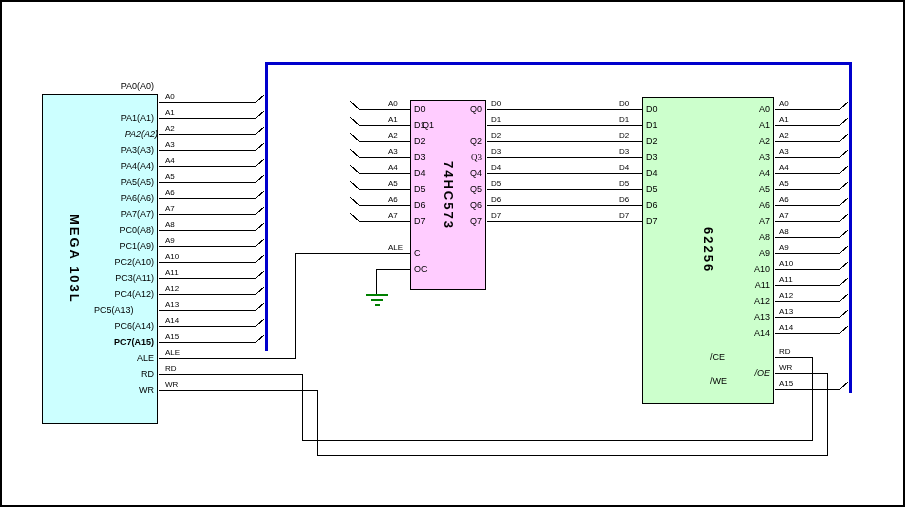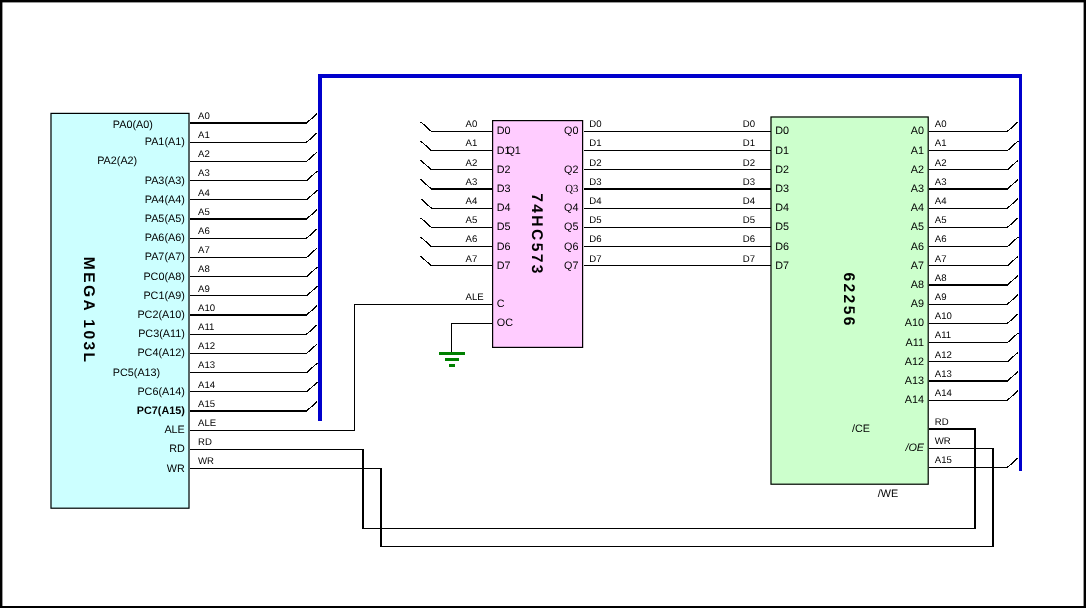--- a/index.html
+++ b/index.html
@@ -78,23 +78,23 @@
       <polyline points="772.5,267.5 837.5,267.5 846.5,259.5" fill="none" stroke="#000000" stroke-width="1" shape-rendering="crispEdges"></polyline>
       <polyline points="772.5,283.5 837.5,283.5 846.5,275.5" fill="none" stroke="#000000" stroke-width="1" shape-rendering="crispEdges"></polyline>
       <polyline points="772.5,299.5 837.5,299.5 846.5,291.5" fill="none" stroke="#000000" stroke-width="1" shape-rendering="crispEdges"></polyline>
       <polyline points="772.5,315.5 837.5,315.5 846.5,307.5" fill="none" stroke="#000000" stroke-width="1" shape-rendering="crispEdges"></polyline>
       <polyline points="772.5,331.5 837.5,331.5 846.5,323.5" fill="none" stroke="#000000" stroke-width="1" shape-rendering="crispEdges"></polyline>
       <polyline points="408.5,267.5 374.5,267.5 374.5,292.5" fill="none" stroke="#000000" stroke-width="1" shape-rendering="crispEdges"></polyline>
       <polyline points="363.5,292.5 385.5,292.5" fill="none" stroke="#008000" stroke-width="2" shape-rendering="crispEdges"></polyline>
       <polyline points="368.5,297.5 380.5,297.5" fill="none" stroke="#008000" stroke-width="2" shape-rendering="crispEdges"></polyline>
       <polyline points="372.5,302.5 377.5,302.5" fill="none" stroke="#008000" stroke-width="2" shape-rendering="crispEdges"></polyline>
     </svg>
-<div class="lbl pin" style="left: 92px; width: 60px; top: 97px;">PA0(A0)</div>
+<div class="lbl pin" style="left: 92px; width: 60px; text-align: right; top: 79px;">PA0(A0)</div>
     <div class="lbl pin" style="left: 92px; width: 60px; text-align: right; top: 111px;">PA1(A1)</div>
-    <div class="lbl pin" style="left: 79px; width: 60px; top: 127px;">PA2(A2)</div>
+    <div class="lbl pin" style="left: 96px; width: 60px; text-align: right; top: 127px; font-style: italic;">PA2(A2)</div>
     <div class="lbl pin" style="left: 92px; width: 60px; text-align: right; top: 143px;">PA3(A3)</div>
     <div class="lbl pin" style="left: 92px; width: 60px; text-align: right; top: 159px;">PA4(A4)</div>
     <div class="lbl pin" style="left: 92px; width: 60px; text-align: right; top: 175px;">PA5(A5)</div>
     <div class="lbl pin" style="left: 92px; width: 60px; text-align: right; top: 191px;">PA6(A6)</div>
     <div class="lbl pin" style="left: 92px; width: 60px; text-align: right; top: 207px;">PA7(A7)</div>
     <div class="lbl pin" style="left: 92px; width: 60px; text-align: right; top: 223px;">PC0(A8)</div>
     <div class="lbl pin" style="left: 92px; width: 60px; text-align: right; top: 239px;">PC1(A9)</div>
     <div class="lbl pin" style="left: 92px; width: 60px; text-align: right; top: 255px;">PC2(A10)</div>
     <div class="lbl pin" style="left: 92px; width: 60px; text-align: right; top: 271px;">PC3(A11)</div>
     <div class="lbl pin" style="left: 92px; width: 60px; text-align: right; top: 287px;">PC4(A12)</div>
@@ -202,14 +202,14 @@
     <div class="lbl pin" style="left: 708px; width: 60px; text-align: right; top: 214px;">A7</div>
     <div class="lbl pin" style="left: 708px; width: 60px; text-align: right; top: 230px;">A8</div>
     <div class="lbl pin" style="left: 708px; width: 60px; text-align: right; top: 246px;">A9</div>
     <div class="lbl pin" style="left: 708px; width: 60px; text-align: right; top: 262px;">A10</div>
     <div class="lbl pin" style="left: 708px; width: 60px; text-align: right; top: 278px;">A11</div>
     <div class="lbl pin" style="left: 708px; width: 60px; text-align: right; top: 294px;">A12</div>
     <div class="lbl pin" style="left: 708px; width: 60px; text-align: right; top: 310px;">A13</div>
     <div class="lbl pin" style="left: 708px; width: 60px; text-align: right; top: 326px;">A14</div>
     <div class="lbl pin" style="left: 708px; width: 60px; text-align: left; top: 350px;">/CE</div>
     <div class="lbl pin" style="left: 708px; width: 60px; text-align: right; top: 366px; font-style: italic;">/OE</div>
-    <div class="lbl pin" style="left: 708px; width: 60px; text-align: center; top: 404px;">/WE</div>
+    <div class="lbl pin" style="left: 708px; width: 60px; text-align: left; top: 374px;">/WE</div>
   </div>
 
 </body></html>

